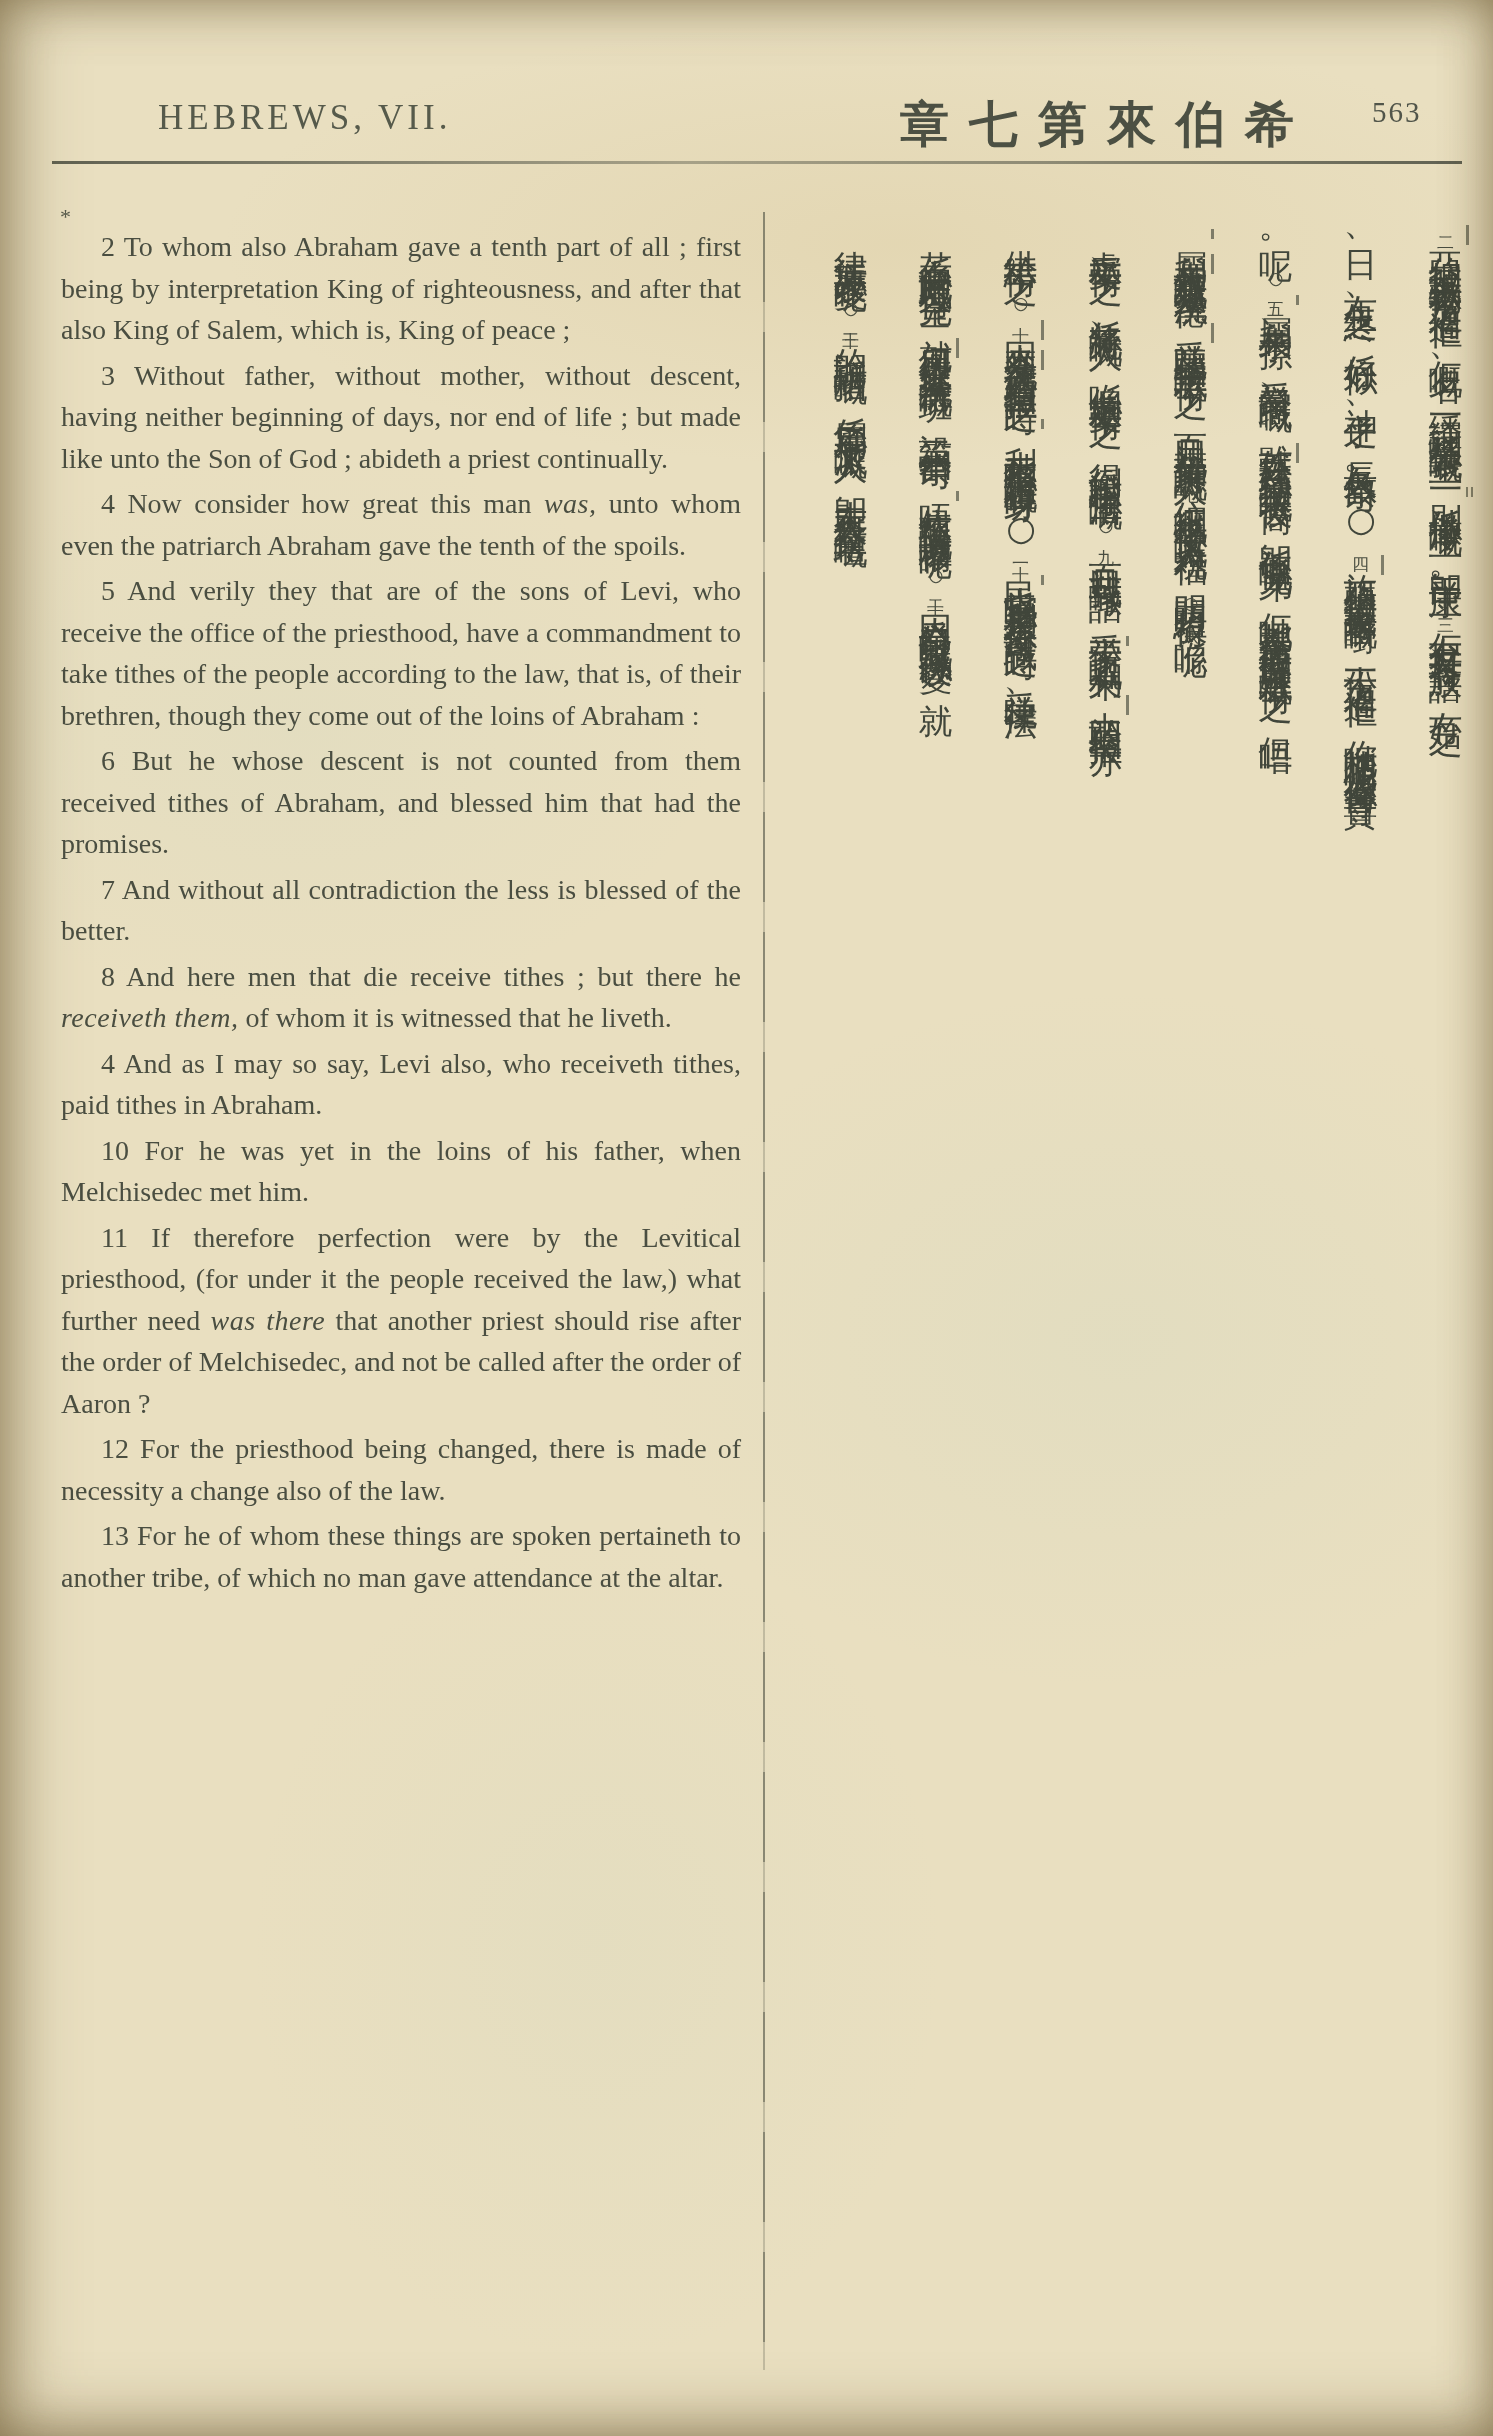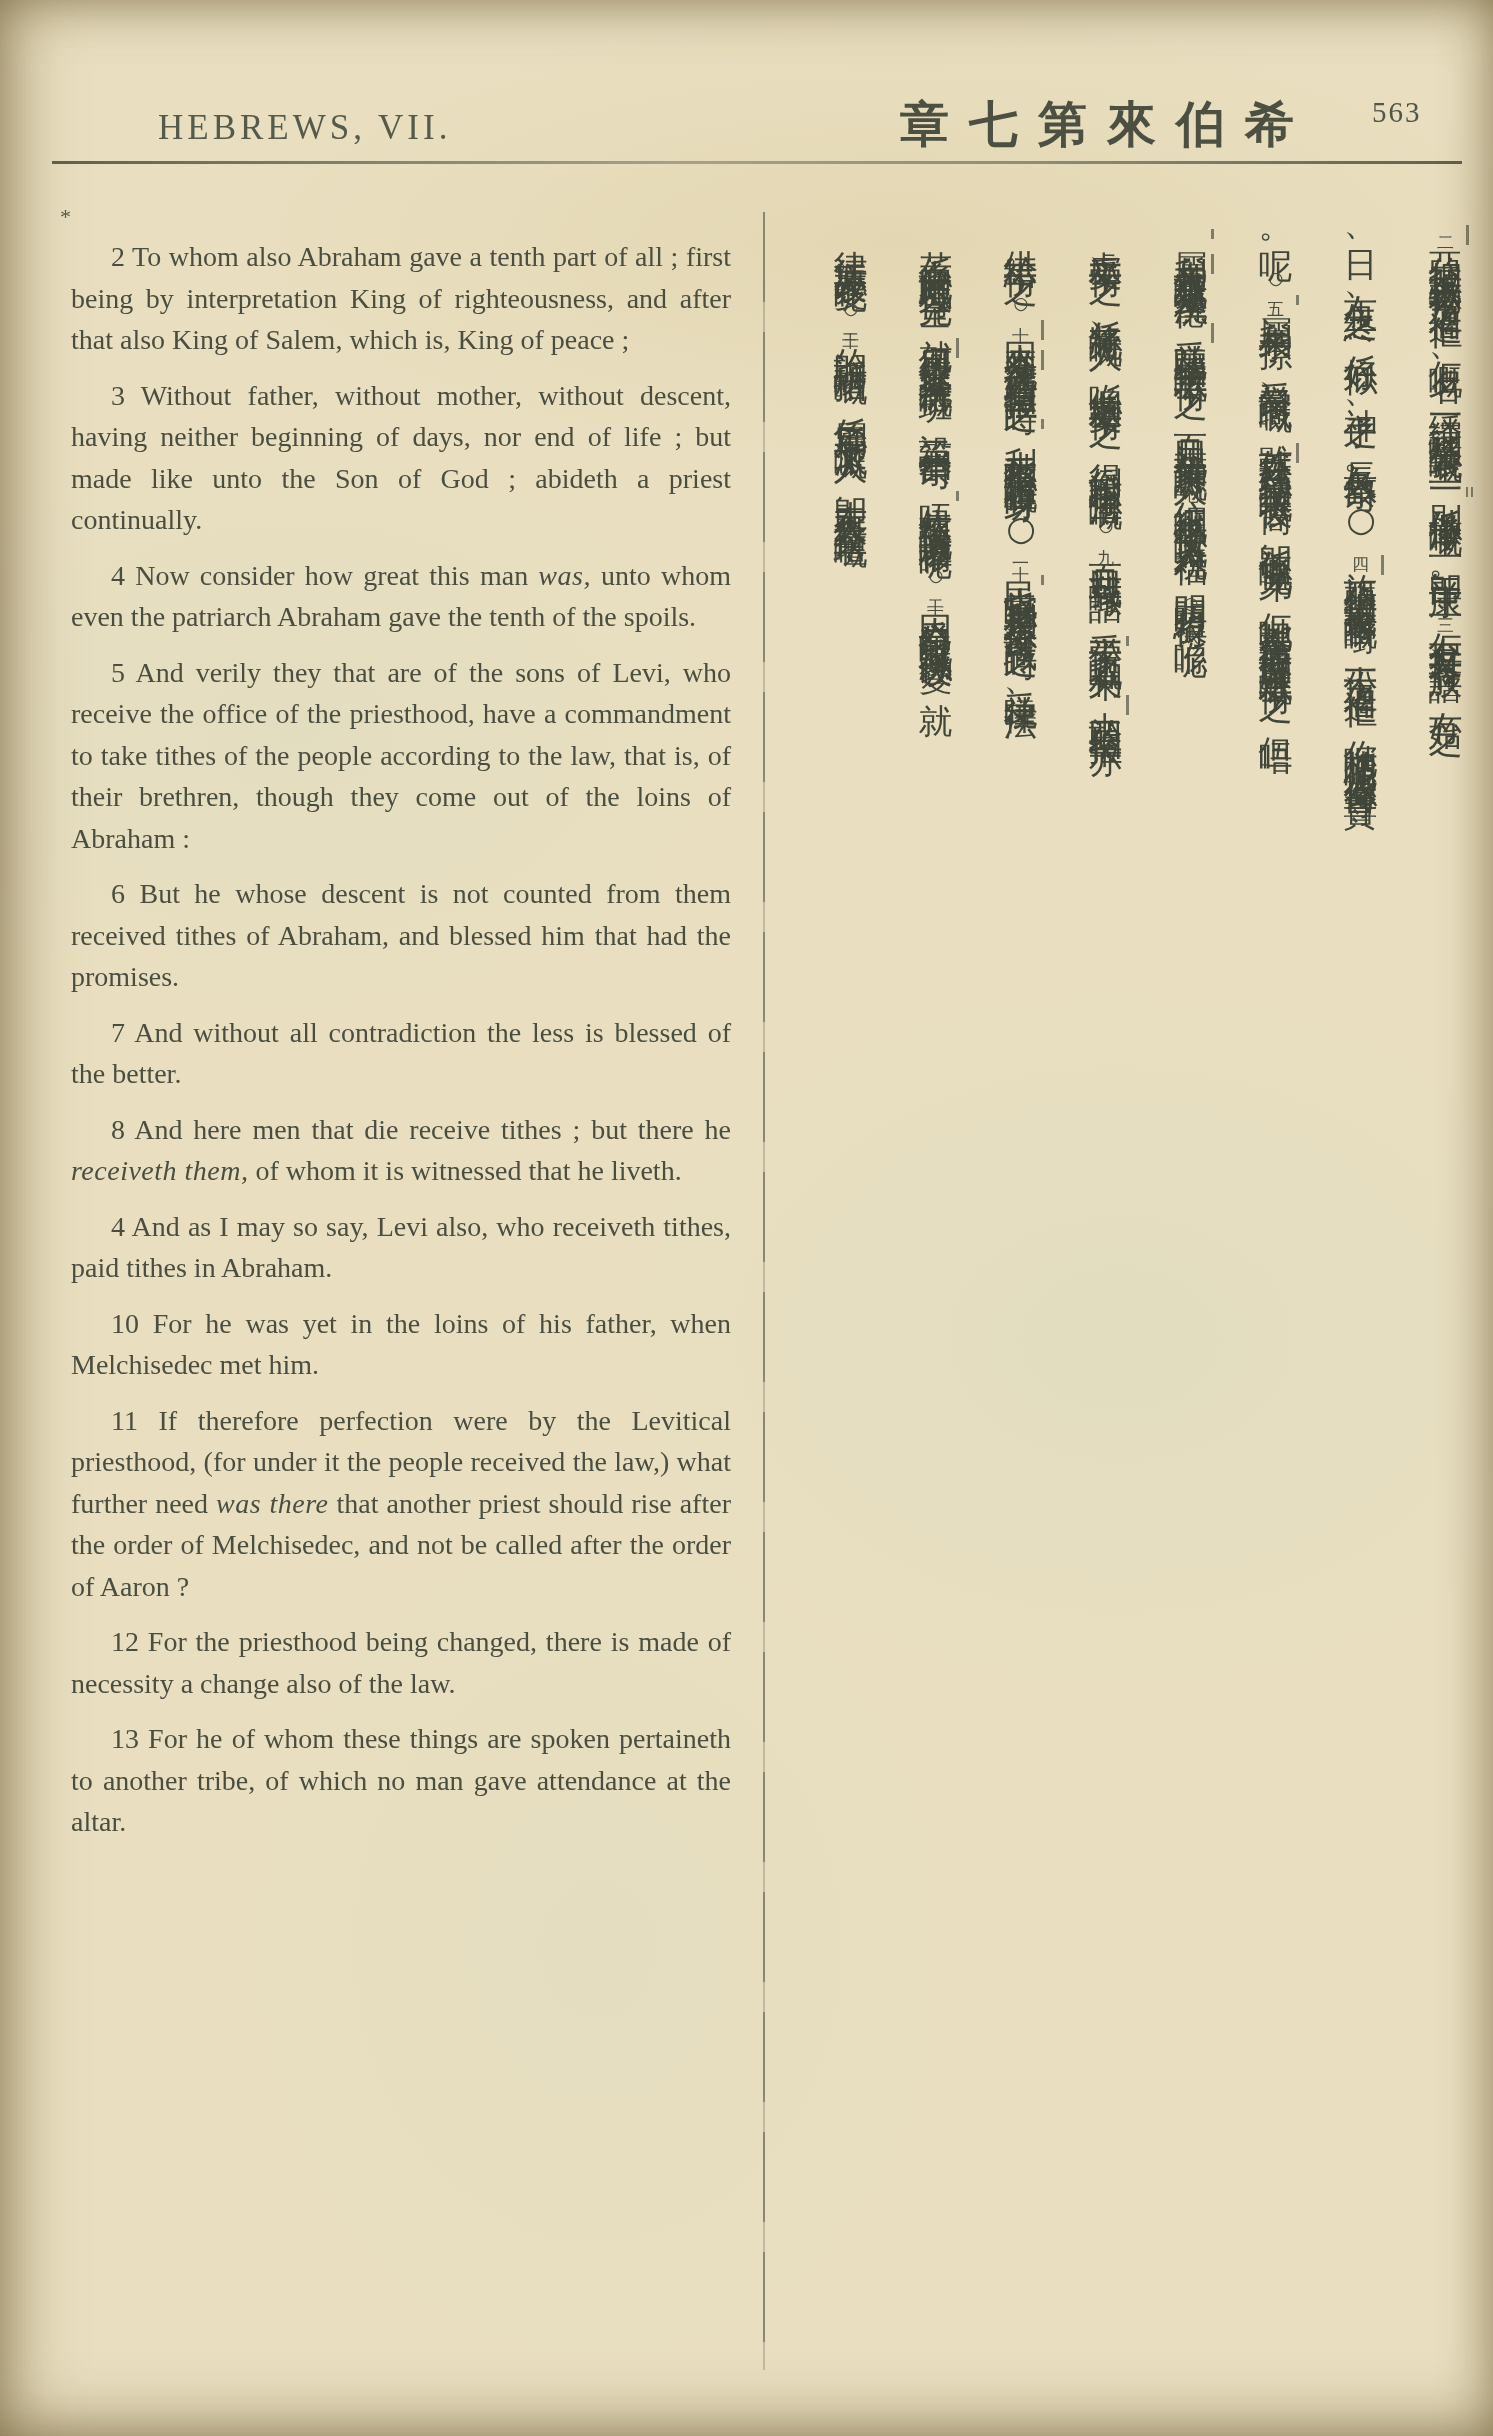--- a/index.html
+++ b/index.html
@@ -17,31 +17,31 @@
     overflow:hidden;
   }
   .page::after{
     content:"";position:absolute;inset:0;pointer-events:none;
     box-shadow:
       inset 28px 0 70px -18px rgba(110,92,52,0.50),
       inset -16px 0 50px -14px rgba(110,92,52,0.38),
       inset 0 20px 60px -22px rgba(110,92,52,0.38),
       inset 0 -28px 70px -22px rgba(110,92,52,0.45);
   }
-  .header-en{position:absolute;top:108px;left:158px;font-size:35px;letter-spacing:4px;color:#565a4b;white-space:nowrap;}
+  .header-en{position:absolute;top:98px;left:158px;font-size:35px;letter-spacing:4px;color:#565a4b;white-space:nowrap;}
   .header-zh{position:absolute;top:92px;left:900px;font-size:49px;letter-spacing:20px;color:#4c5043;font-weight:bold;white-space:nowrap;}
   .page-num{position:absolute;top:96px;left:1372px;font-size:29px;color:#51554a;letter-spacing:2px;}
   .rule{position:absolute;top:161px;left:52px;width:1410px;height:3px;
     background:linear-gradient(90deg,rgba(72,75,62,0.85),rgba(72,75,62,0.40) 45%,rgba(72,75,62,0.55) 70%,rgba(72,75,62,0.85));}
   .margin-star{position:absolute;top:204px;left:60px;font-size:22px;color:#565a4b;}
   .english-col{
     position:absolute;top:222px;left:57px;width:688px;
     font-size:28px;line-height:41.5px;text-align:justify;color:#4a4e41;
   }
-  .verse{margin:14px;text-indent:40px;}
+  .verse{margin:4px;text-indent:40px;}
   .verse i{letter-spacing:0.5px;}
   .divider{position:absolute;top:212px;left:763px;width:2px;height:2158px;
     background:repeating-linear-gradient(180deg,rgba(75,78,64,0.60) 0 90px,rgba(75,78,64,0.25) 90px 120px);}
   .chinese-cols{
     position:absolute;top:224px;right:30px;width:680px;height:2158px;
     writing-mode:vertical-rl;
     font-size:34px;letter-spacing:5px;color:#41463b;
     font-family:"DejaVu Serif","Liberation Serif",serif;
     line-height:1;
   }

